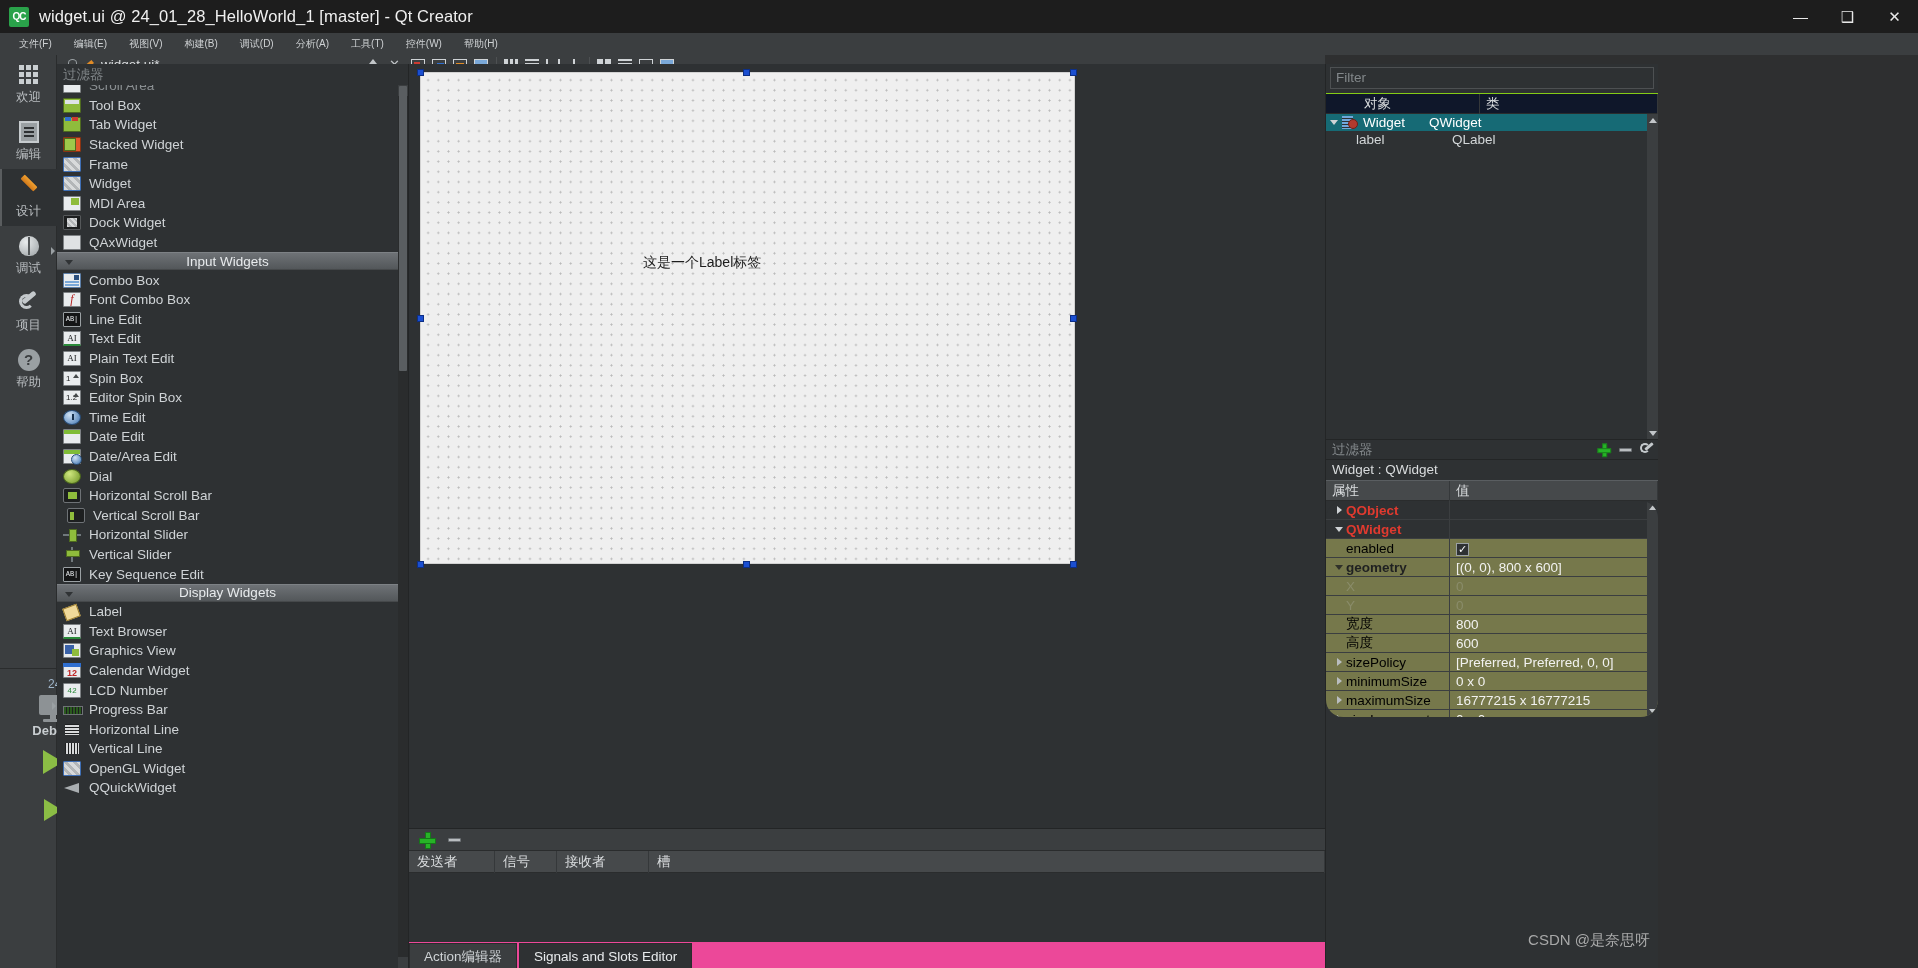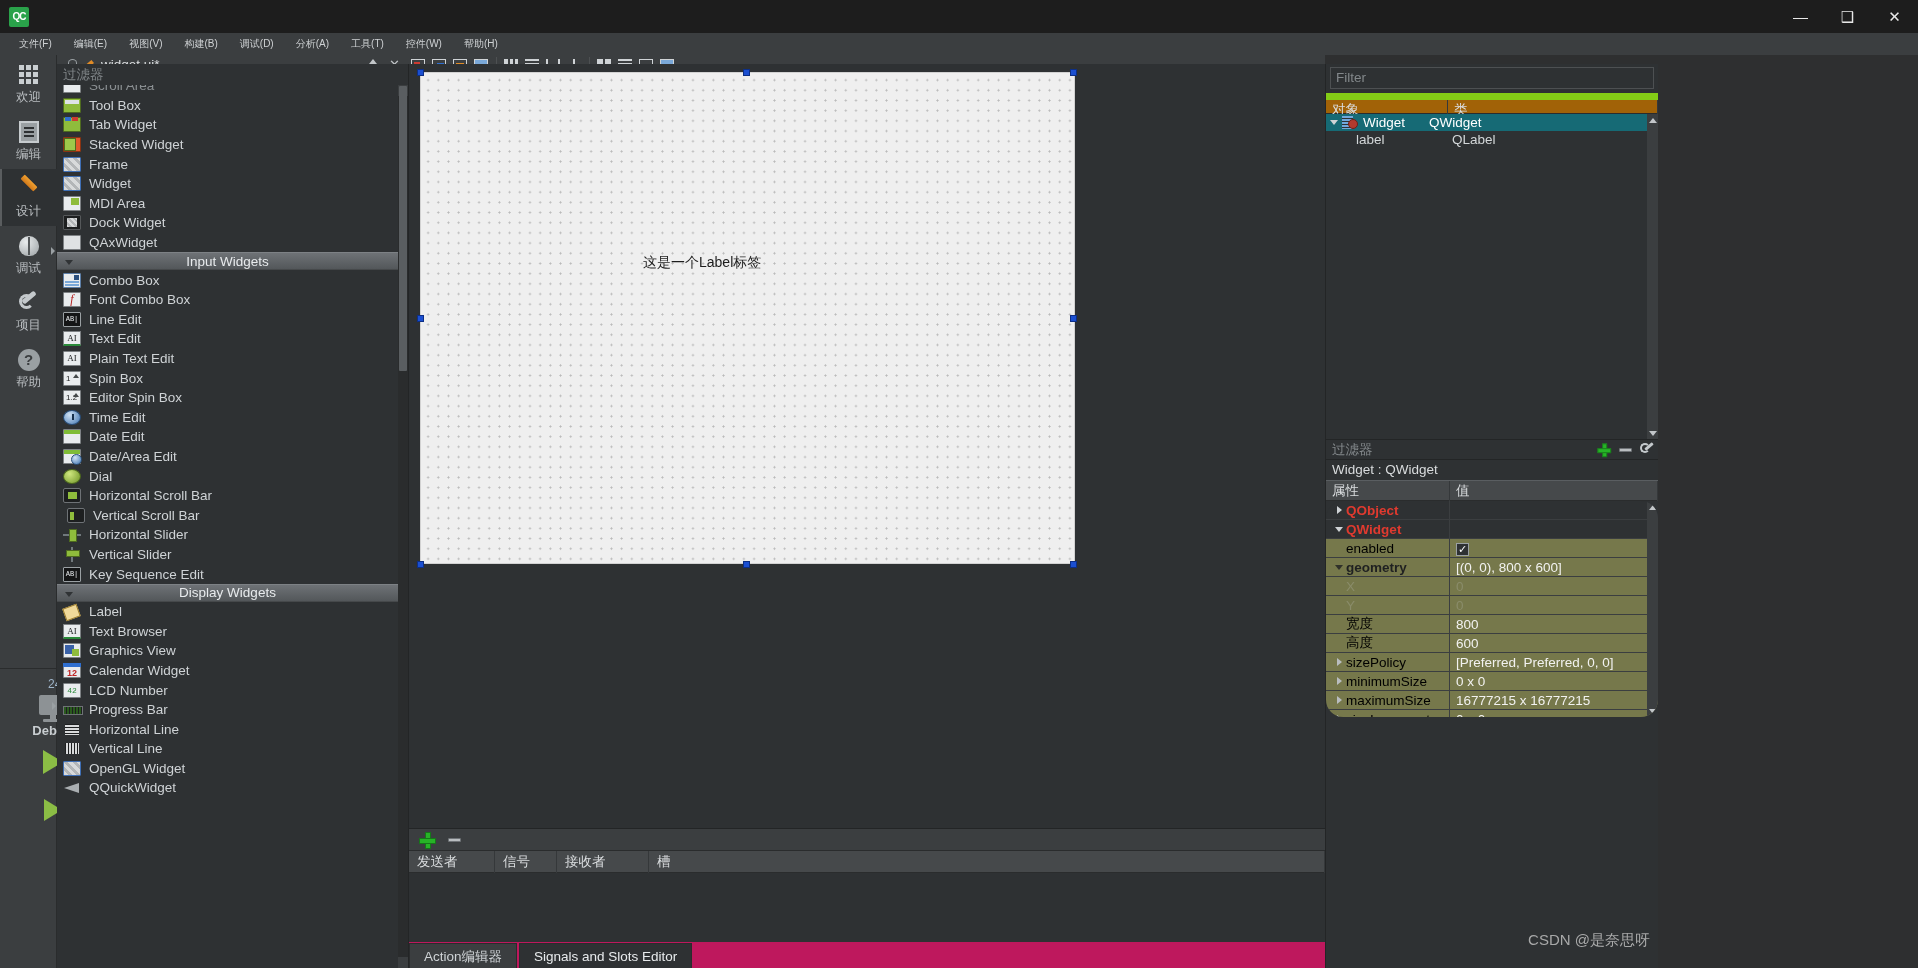--- a/index.html
+++ b/index.html
@@ -258,41 +258,41 @@
   .plus-ico::after{content:'';position:absolute;left:0;top:5.5px;width:15px;height:4px;background:#27b327;border:1px solid #16761a;}
   .minus-ico{ width:13px;height:4px;background:#b9bdc0;border:1px solid #6e7276;border-radius:1px; }
   .slots-head{
     height:22px; display:flex; align-items:center; background:#46494b;
     border-bottom:1px solid #2a2c2d; color:#dadddf; font-size:13.5px;
   }
   .sh{ padding-left:8px; border-right:1px solid #35383a; height:22px; line-height:22px; position:relative; }
   .slots-body{ height:74px; background:#2e3133; }
   .slots-tabs{
     position:absolute; left:0; bottom:0; right:0; height:26px; display:flex; align-items:flex-end;
-    background:#be185d;
+    background:#ec4899;
   }
   .stab{
     height:25px; line-height:25px; padding:0 14px; font-size:13.5px; color:#cfd3d6;
     background:#3b3e40; border:1px solid #2a2c2d; border-bottom:none; margin-right:2px;
   }
   .stab.active{ background:#2e3133; color:#e8ebed; }
 
   
   .rightcol{
     position:absolute; right:0; top:64px; width:333px; bottom:0; background:#2e3133;
     border-left:1px solid #232526;
   }
   .obj-filter{
     margin:3px 4px 0 4px; height:22px; background:#2e3133; border:1px solid #4d5052;
     color:#83888b; font-size:13.5px; line-height:20px; padding-left:5px;
   }
   .tree-head{
-    margin-top:4px; height:21px; display:flex; background:#a16207;
-    border-top:7px solid #84cc16; border-bottom:1px solid #2a2c2d;
-    color:#dadddf; font-size:13.5px;
+    margin-top:4px; height:21px; display:flex; background:#0f172a;
+    border-top:1px solid #84cc16; border-bottom:1px solid #2a2c2d;
+    color:#dadddf; font-size:13.5px;padding-left:32px;
   }
   .th{ height:20px; line-height:20px; padding-left:6px; position:relative; border-right:1px solid #35383a; }
   .tree-body{ position:relative; height:325px; background:#2e3133; overflow:hidden; }
   .tree-row{ height:17px; display:flex; align-items:center; font-size:13.5px; color:#d3d7d9; }
   .tree-row.sel{ background:#166a75; color:#ffffff; }
   .tree-caret{ width:16px; display:flex; align-items:center; justify-content:center; }
   .tree-caret i{ width:0;height:0;border-top:5px solid #cfd3d6;
     border-left:4.5px solid transparent;border-right:4.5px solid transparent; }
   .tree-ico{ width:16px;height:13px;position:relative;margin-right:5px; }
   .tree-ico::before{content:'';position:absolute;left:0;top:0;width:11px;height:13px;
@@ -398,20 +398,21 @@
   .fb-orange{ width:14px;height:12px;border:1.5px solid #cfd3d6;position:relative; }
   .fb-orange::after{content:'';position:absolute;left:2px;bottom:1px;width:8px;height:6px;background:#e08b26;}
 </style>
 </head>
 <body>
 
 <div class="app">
 
   <div class="titlebar">
     <div class="title-icon">QC</div>
+    <div class="title-text">widget.ui @ 24_01_28_HelloWorld_1 [master] - Qt Creator</div>
     <div class="win-buttons">
       <div class="win-btn">—</div>
       <div class="win-btn">❑</div>
       <div class="win-btn close">✕</div>
     </div>
   </div>
 
   <div class="menubar">
     <div class="menu-item">文件(F)</div>
     <div class="menu-item">编辑(E)</div>

